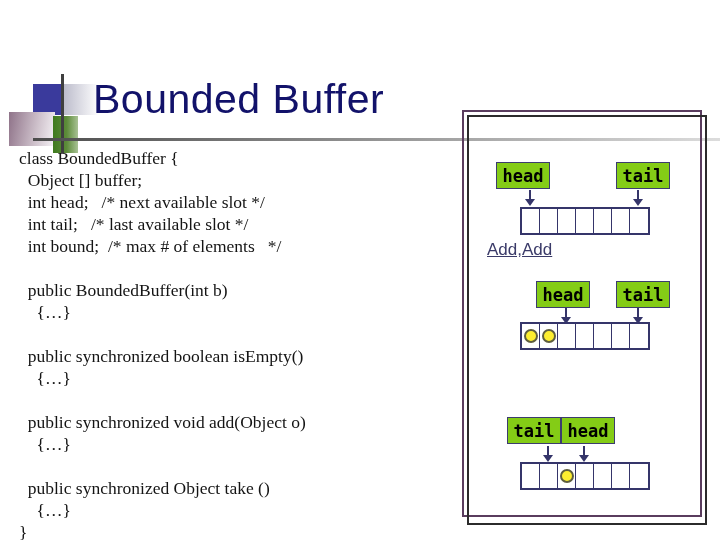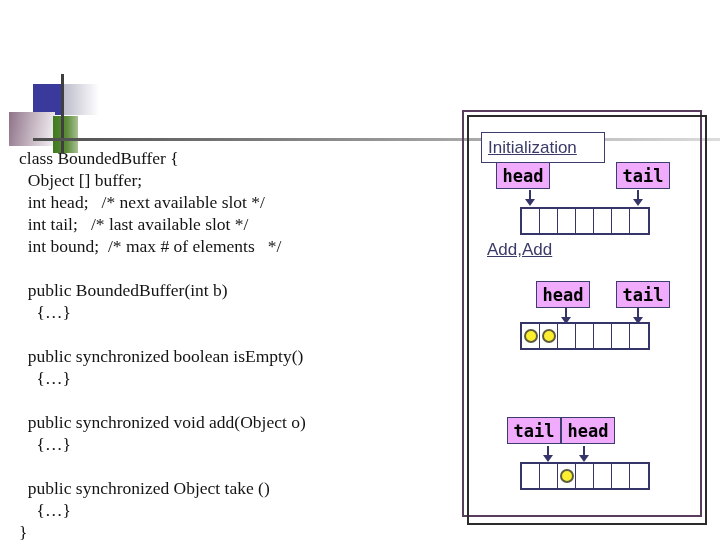--- a/index.html
+++ b/index.html
@@ -33,21 +33,21 @@
   .section{position:absolute;left:0;top:0;width:100%;height:100%;}
   .sec-label{
     position:absolute;font-size:17px;color:#3a3a68;text-decoration:underline;white-space:nowrap;
   }
   .init-box{
     position:absolute;left:19px;top:22px;width:124px;height:31px;background:#fff;
     border:1px solid #3c3c6e;box-sizing:border-box;display:flex;align-items:center;padding-left:6px;
   }
   .init-box .sec-label{position:static;}
   .ptr-box{
-    position:absolute;width:54px;height:27px;background:#f0abfc;border:1px solid #3c3c6e;box-sizing:border-box;
+    position:absolute;width:54px;height:27px;background:#84cc16;border:1px solid #3c3c6e;box-sizing:border-box;
     display:flex;align-items:center;justify-content:center;
     font-family:"DejaVu Sans Mono",monospace;font-weight:700;font-size:17px;color:#000;
   }
   .arrow{position:absolute;width:10px;height:16px;}
   .arrow::before{content:"";position:absolute;left:4px;top:0;width:2px;height:10px;background:#35356a;}
   .arrow::after{content:"";position:absolute;left:0;top:9px;border-left:5px solid transparent;border-right:5px solid transparent;border-top:7px solid #35356a;}
   .buffer{position:absolute;display:flex;background:#fff;border:2px solid #35356a;}
   .cell{
     width:18px;height:24px;border-right:1px solid #35356a;box-sizing:border-box;
     display:flex;align-items:center;justify-content:center;background:#fff;
@@ -72,20 +72,21 @@
 
 <div id="slide">
 
   <div class="sq sq-blue"></div>
   <div class="sq sq-fade"></div>
   <div class="sq sq-purple"></div>
   <div class="sq sq-green"></div>
   <div class="vline"></div>
   <div class="hline"></div>
 
+  <h1 class="title">Bounded Buffer</h1>
 
   <pre class="code">class BoundedBuffer {
   Object [] buffer;
   int head;   /* next available slot */
   int tail;   /* last available slot */
   int bound;  /* max # of elements   */
 
   public BoundedBuffer(int b)
     {…}
 
@@ -97,23 +98,20 @@
 
   public synchronized Object take ()
     {…}
 }</pre>
 
   <div class="panel">
     <div class="panel-back"></div>
     <div class="panel-front"></div>
 
     <div class="section s1">
-      <div class="init-box">
-        <span class="sec-label">Initialization</span>
-      </div>
       <div class="ptr-box ptr-a">head</div>
       <div class="ptr-box ptr-b">tail</div>
       <div class="arrow arr-a"></div>
       <div class="arrow arr-b"></div>
       <div class="buffer">
           <div class="cell"></div>
           <div class="cell"></div>
           <div class="cell"></div>
           <div class="cell"></div>
           <div class="cell"></div>

